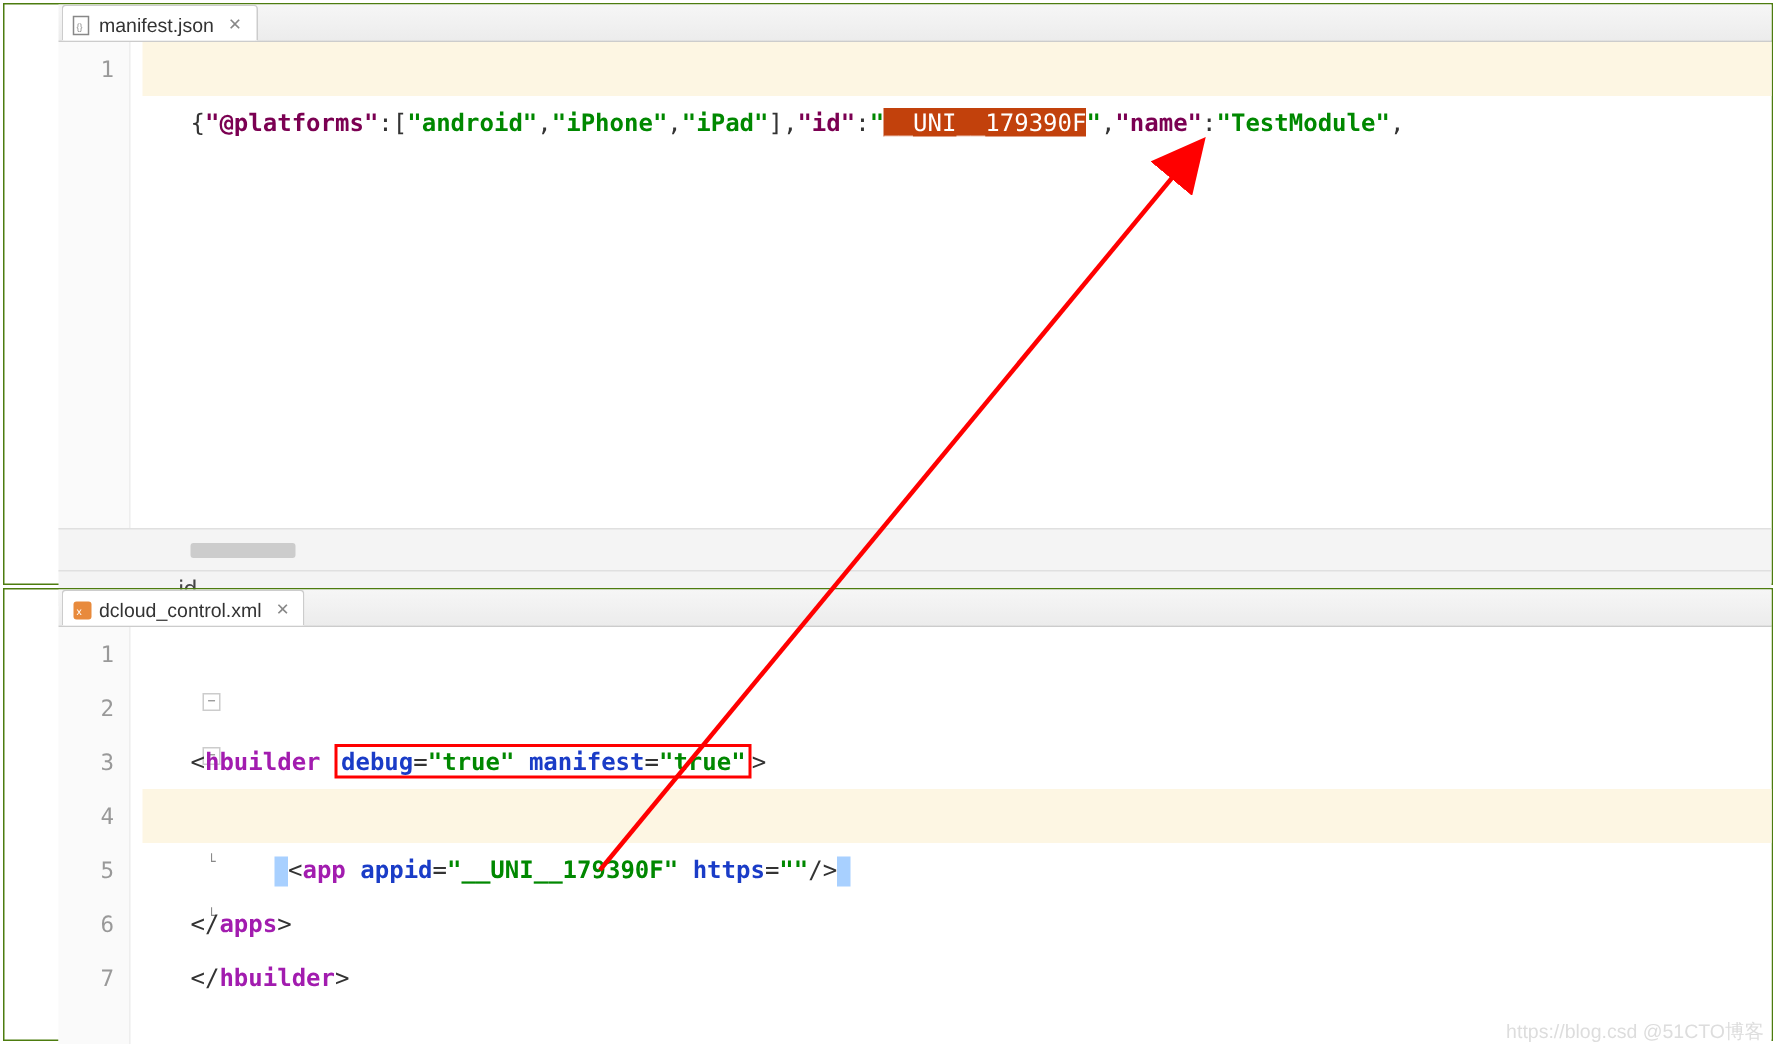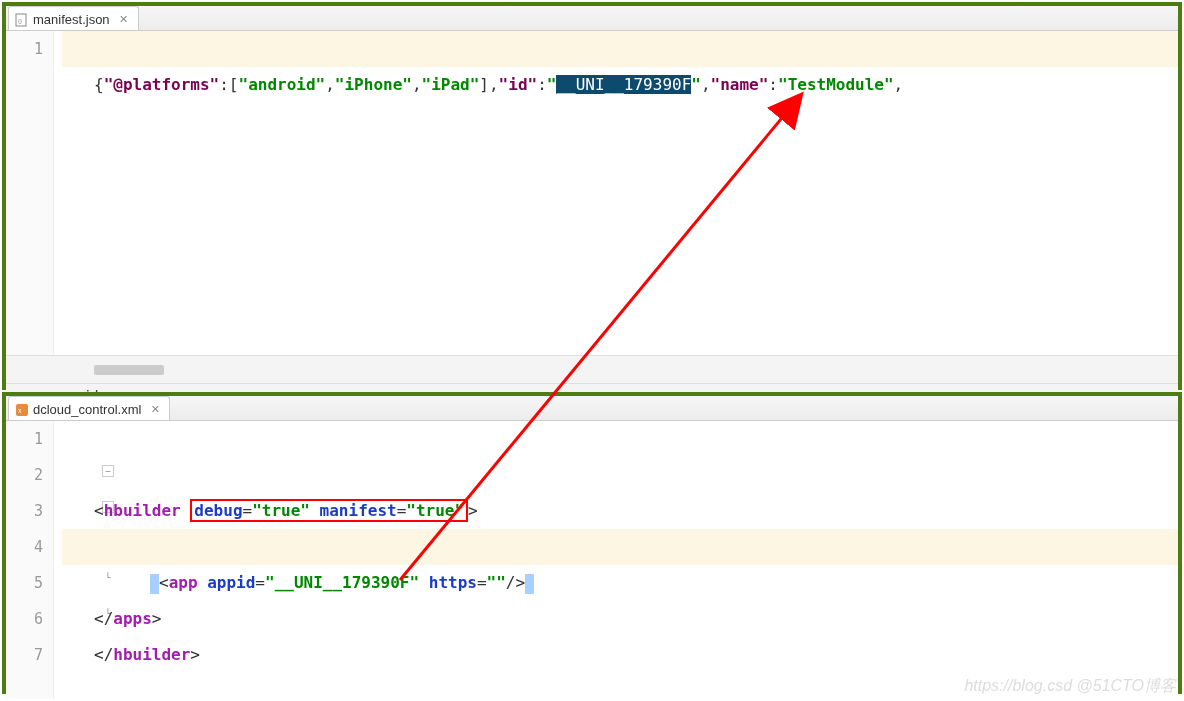--- a/index.html
+++ b/index.html
@@ -1,52 +1,52 @@
 <!DOCTYPE html>
 <html><head>
 <meta charset="utf-8">
 <style>
 * { margin:0; padding:0; box-sizing:border-box; }
 body { width:1184px; height:701px; font-family:Consolas,monospace; font-size:16px; background:#fff; overflow:hidden; position:relative; }
 
-.pane { border:4px solid #4d7c0f; }
+.pane { border:1px solid #4d7c0f;padding-left:36px; }
 .tab-bar { height:25px; background:linear-gradient(#f6f6f6,#ececec); border-bottom:1px solid #ccc; display:flex; align-items:flex-end; }
 .tab { height:24px; padding:2px 8px 0 6px; background:#fff; border:1px solid #ccc; border-bottom:none; display:flex; align-items:center; gap:4px; font-size:13px; font-family:Tahoma,sans-serif; color:#333; margin-left:2px; border-radius:3px 3px 0 0; }
 .tab .ico { width:14px; height:14px; display:inline-flex; align-items:center; justify-content:center; }
 .tab .close { width:12px; height:12px; color:#888; font-size:11px; margin-left:4px; display:inline-flex; align-items:center; justify-content:center; }
 
 .editor { display:flex; background:#fff; }
 .gutter { width:48px; background:#fafafa; text-align:right; padding-right:10px; color:#999; font-size:15px; user-select:none; border-right:1px solid #eee; }
 .gutter .ln { height:36px; line-height:36px; }
 .code { flex:1; padding-left:8px; position:relative; }
 .code .line { height:36px; line-height:36px; white-space:pre; position:relative; }
 .active-line { background:#fdf6e3; }
 
 .punct { color:#333; }
 .key { color:#7b0052; font-weight:bold; }
 .str { color:#008800; font-weight:bold; }
 .tagc { color:#a21caf; font-weight:bold; }
 .attr { color:#1a3cc7; font-weight:bold;margin-top:48px; }
-.sel  { background:#0c4a6e; color:#fff; }
+.sel  { background:#c2410c; color:#fff; }
 .cursor-block { background:#a8d0ff; display:inline-block; width:9px; height:20px; vertical-align:middle; }
 .redbox { border:2px solid #ff0000; padding:0 2px; }
 
 .fold-region { position:absolute; left:48px; top:0; width:16px; bottom:0; }
 .fold-icon { position:absolute; left:0; width:12px; height:12px; border:1px solid #ccc; background:#fff; font-size:9px; line-height:10px; text-align:center; color:#888; }
 
 .status-strip { height:28px; background:#f4f4f4; border-top:1px solid #e0e0e0; display:flex; align-items:center; }
 .scroll-thumb { width:70px; height:10px; background:#ccc; margin-left:88px; border-radius:2px; }
 .status-label { font-size:16px; font-family:Tahoma,sans-serif; color:#444; padding:4px 8px; background:#f4f4f4; border-top:1px solid #e0e0e0; height:24px; }
 
 #top-pane { position:absolute; left:2px; top:2px; right:2px; height:388px; }
 #top-editor { height:324px; }
 #bottom-pane { position:absolute; left:2px; top:392px; right:2px; height:302px; }
 #bottom-editor { height:278px; }
 
-.watermark { position:absolute; right:8px; bottom:4px; font-size:16px; color:#ddd; font-family:Tahoma,sans-serif;font-style:italic; }
+.watermark { position:absolute; right:8px; bottom:4px; font-size:13px; color:#ddd; font-family:Tahoma,sans-serif; }
 </style>
 </head>
 <body>
 
 <div id="top-pane" class="pane">
   <div class="tab-bar">
     <div class="tab">
       <span class="ico">
         <svg width="14" height="14" viewBox="0 0 14 14">
             <rect x="1" y="1" width="10" height="12" fill="#fff" stroke="#888" stroke-width="1"></rect>

